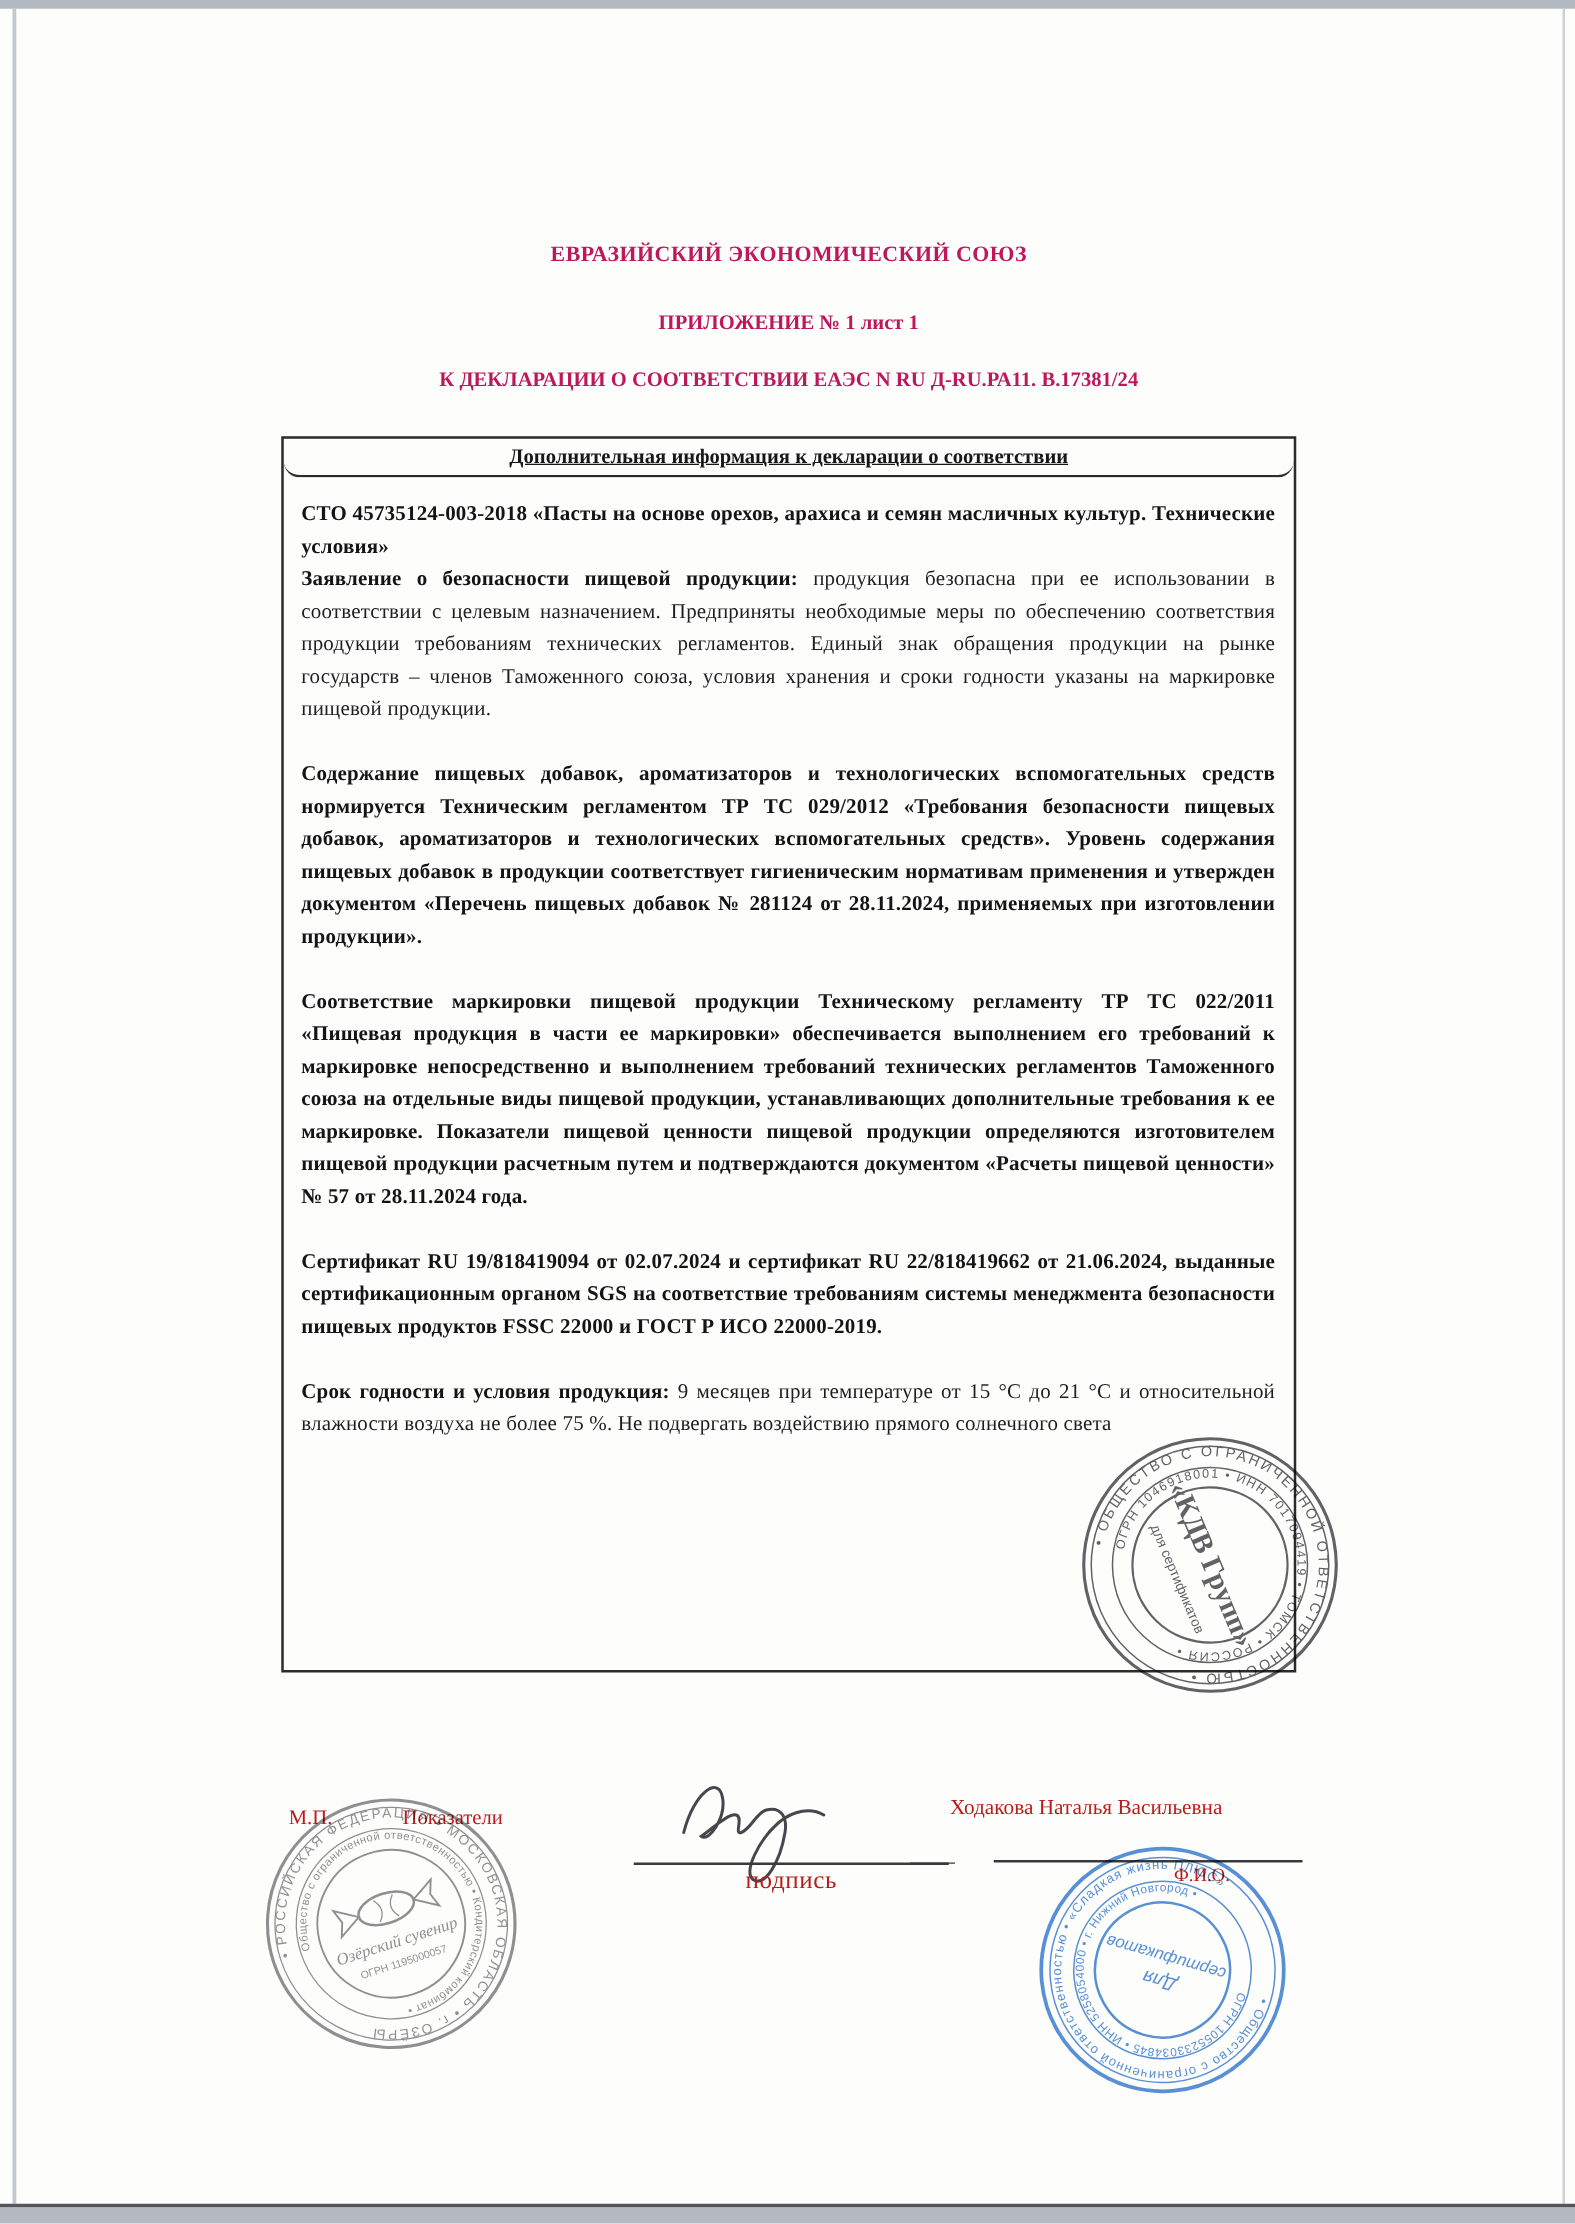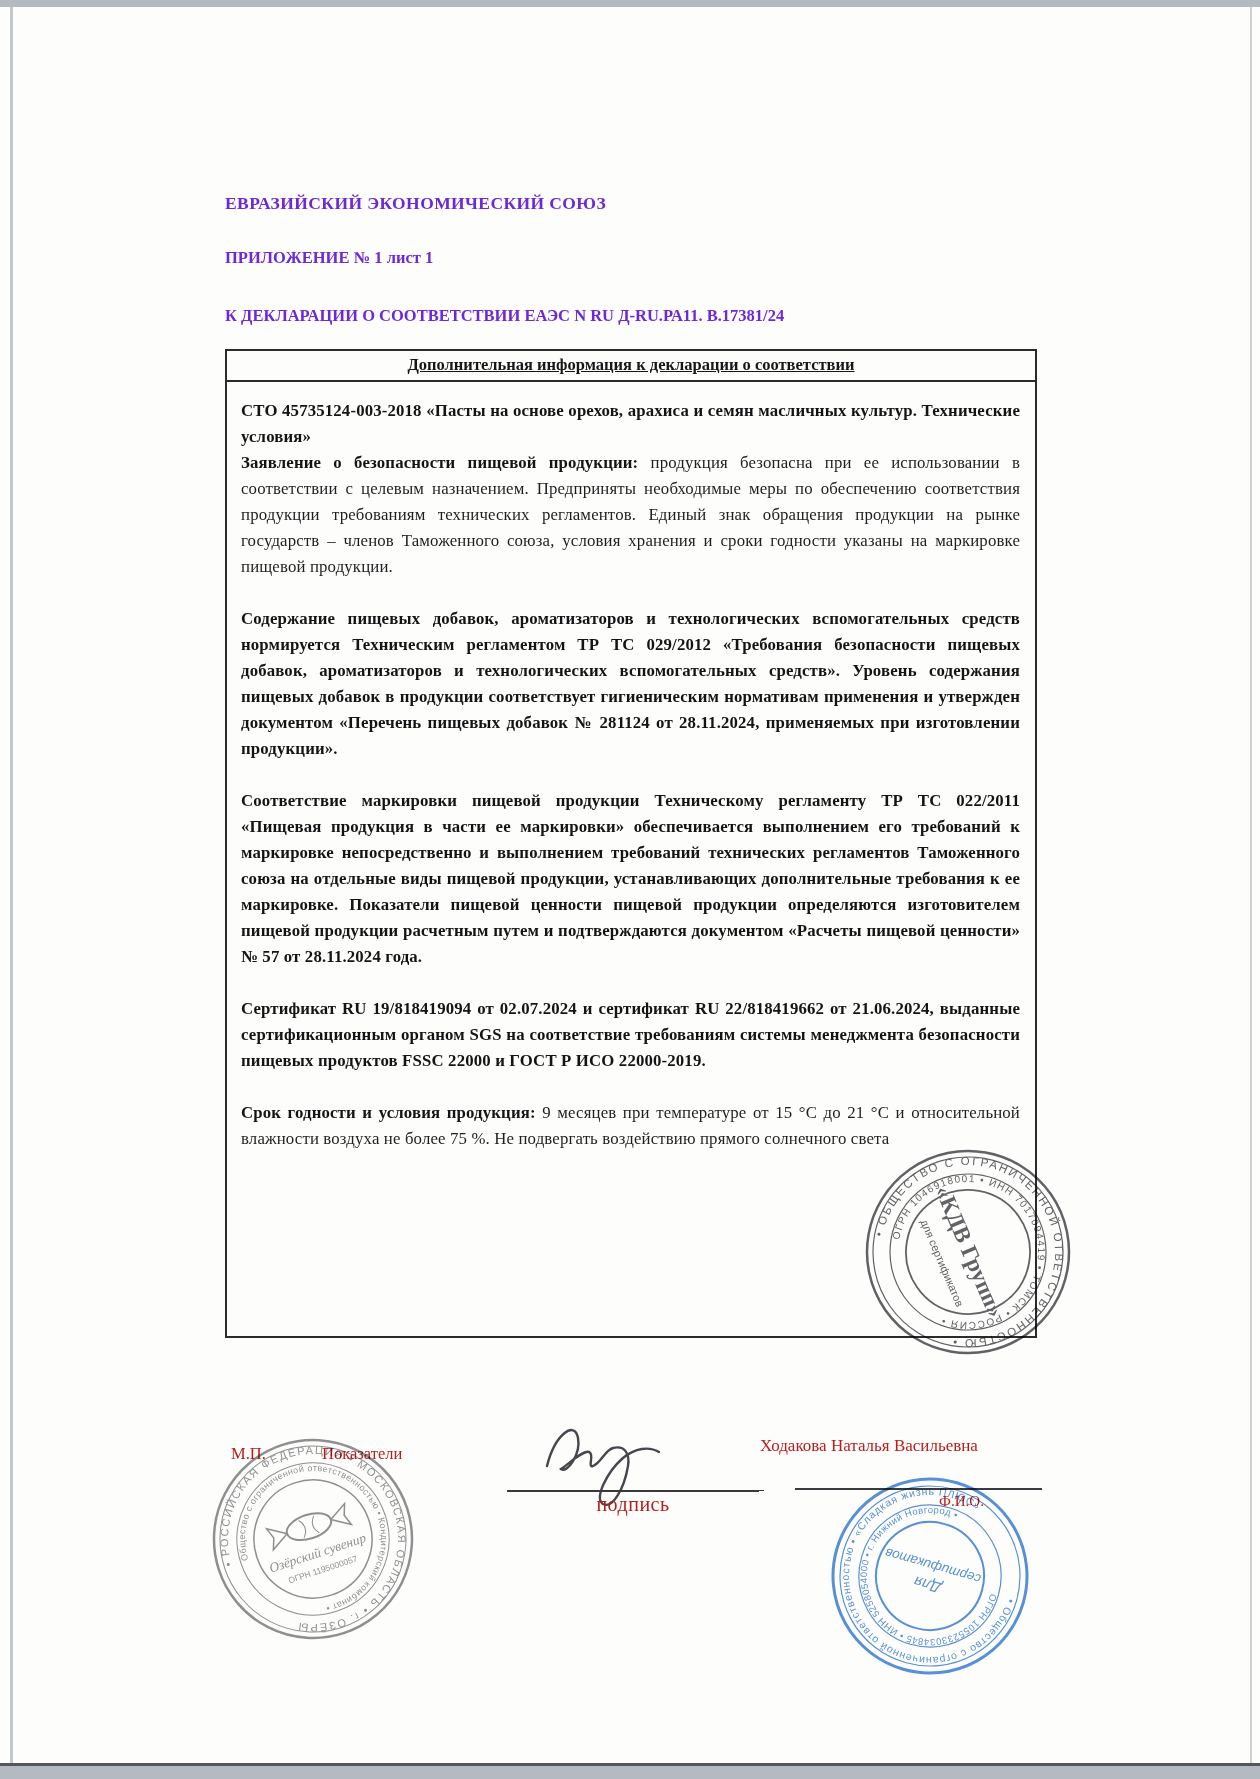--- a/index.html
+++ b/index.html
@@ -7,32 +7,32 @@
     position:relative;width:1260px;height:1779px;background:#fdfdfb;
     font-family:"Liberation Serif",serif;color:#1d1d20;overflow:hidden;
   }
   
   .edge-top{position:absolute;left:0;top:0;width:1260px;height:7px;background:#b3bac1;}
   .edge-bottom-line{position:absolute;left:0;top:1763px;width:1260px;height:3px;background:#53575d;}
   .edge-bottom{position:absolute;left:0;top:1766px;width:1260px;height:13px;background:#b3bac1;}
   .edge-left{position:absolute;left:10px;top:7px;width:3px;height:1756px;background:#c3c8cc;}
   .edge-right{position:absolute;left:1250px;top:7px;width:2px;height:1756px;background:#ced2d5;}
 
-  .hdr{position:absolute;left:225px;width:812px;font-weight:bold;color:#6d28d9;}
+  .hdr{position:absolute;left:225px;width:812px;text-align:center;font-weight:bold;color:#be185d;}
   .hdr1{top:193px;font-size:17.5px;letter-spacing:.4px;}
   .hdr2{top:248px;font-size:16.5px;}
-  .hdr3{top:306px;font-size:16.5px;}
+  .hdr3{top:294px;font-size:16.5px;}
 
   .infobox{
     position:absolute;left:225px;top:349px;width:812px;height:989px;
     border:2px solid #2b2b2b;box-sizing:border-box;background:transparent;
   }
   .infobox-title{
     text-align:center;font-weight:bold;font-size:16.5px;text-decoration:underline;
-    padding:4px 0 5px 0;border-bottom:2px solid #2b2b2b;color:#17171a;
+    padding:4px 0 5px 0;border-bottom:2px solid #2b2b2b;color:#17171a;border-radius:13px;
   }
   .infobox-body{
     padding:16px 15px 0 14px;font-size:16.8px;line-height:26px;
     text-align:justify;color:#1e1e22;letter-spacing:.15px;
   }
   .infobox-body p{margin:0;}
   .infobox-body p.spaced{margin-top:26px;}
   .infobox-body b{color:#141416;}
 
   .foot{position:absolute;font-size:16.5px;color:#b91c1c;}

